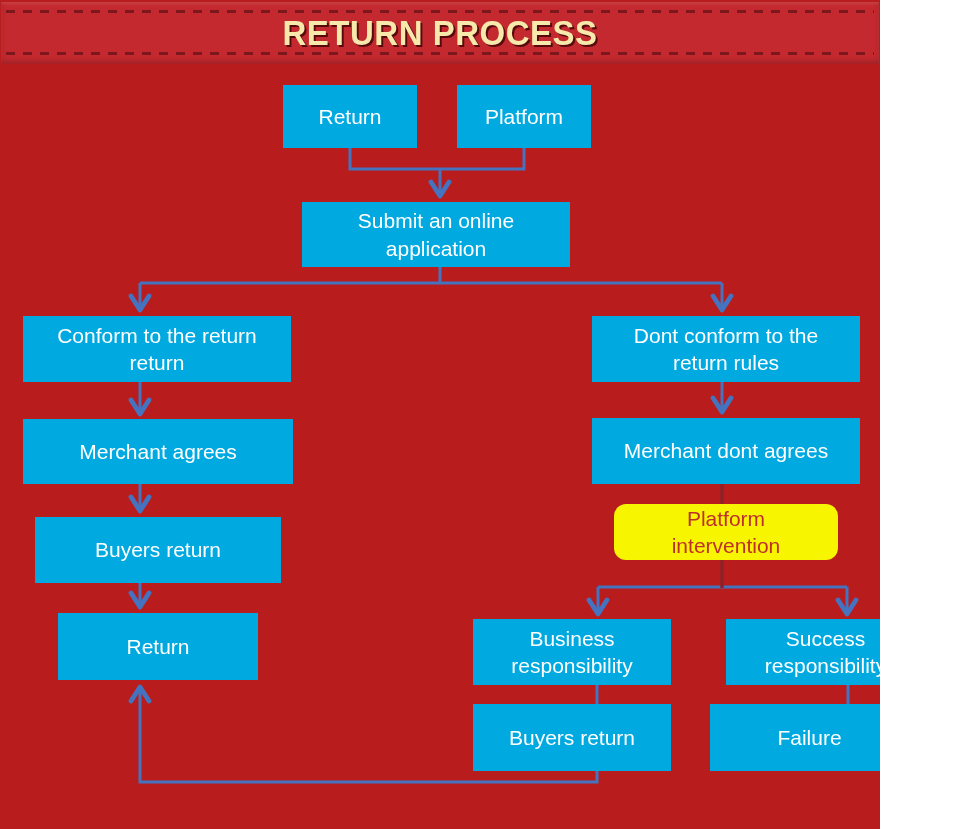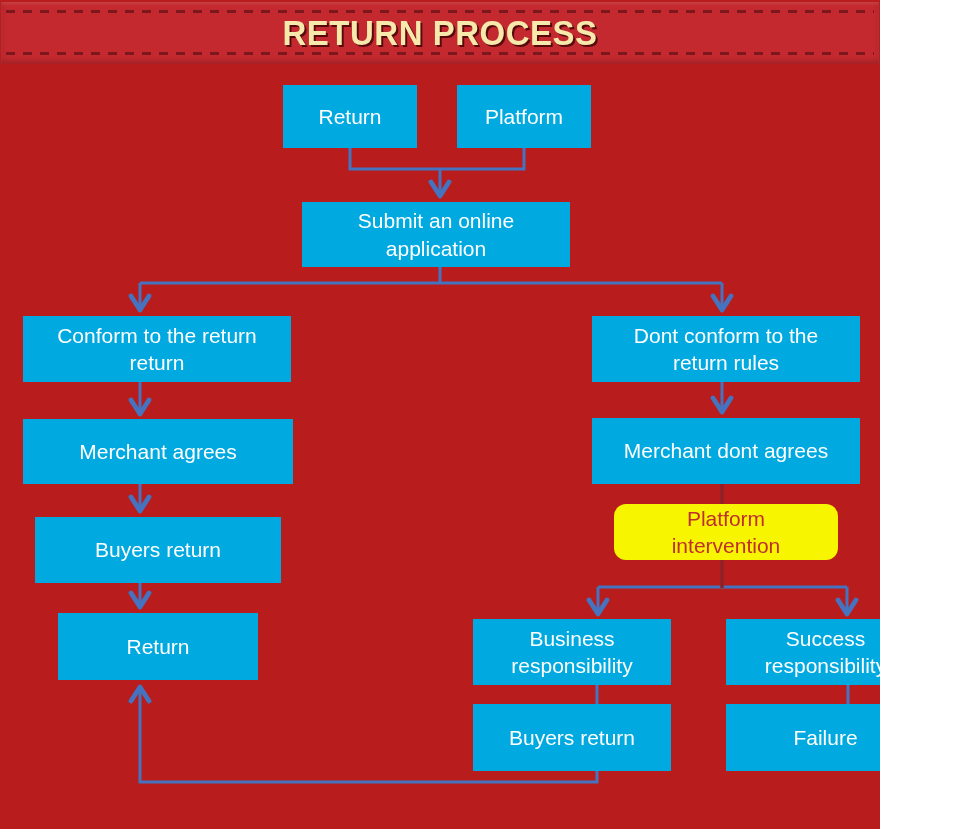--- a/index.html
+++ b/index.html
@@ -99,15 +99,15 @@
   <div class="node pad-wide" style="left:592px;top:316px;width:268px;height:66px">Dont conform to the return rules</div>
 
   <div class="node node-yellow" style="left:614px;top:504px;width:224px;height:56px">Platform intervention</div>
 
   <div class="node" style="left:473px;top:619px;width:198px;height:66px">Business responsibility</div>
 
   <div class="node" style="left:473px;top:704px;width:198px;height:67px">Buyers return</div>
 
   <div class="node" style="left:726px;top:619px;width:199px;height:66px">Success responsibility</div>
 
-  <div class="node" style="left:726px;top:704px;width:199px;height:67px">Failure</div>
+  <div class="node" style="left:710px;top:704px;width:199px;height:67px">Failure</div>
 
 </div>
 
 </body></html>

